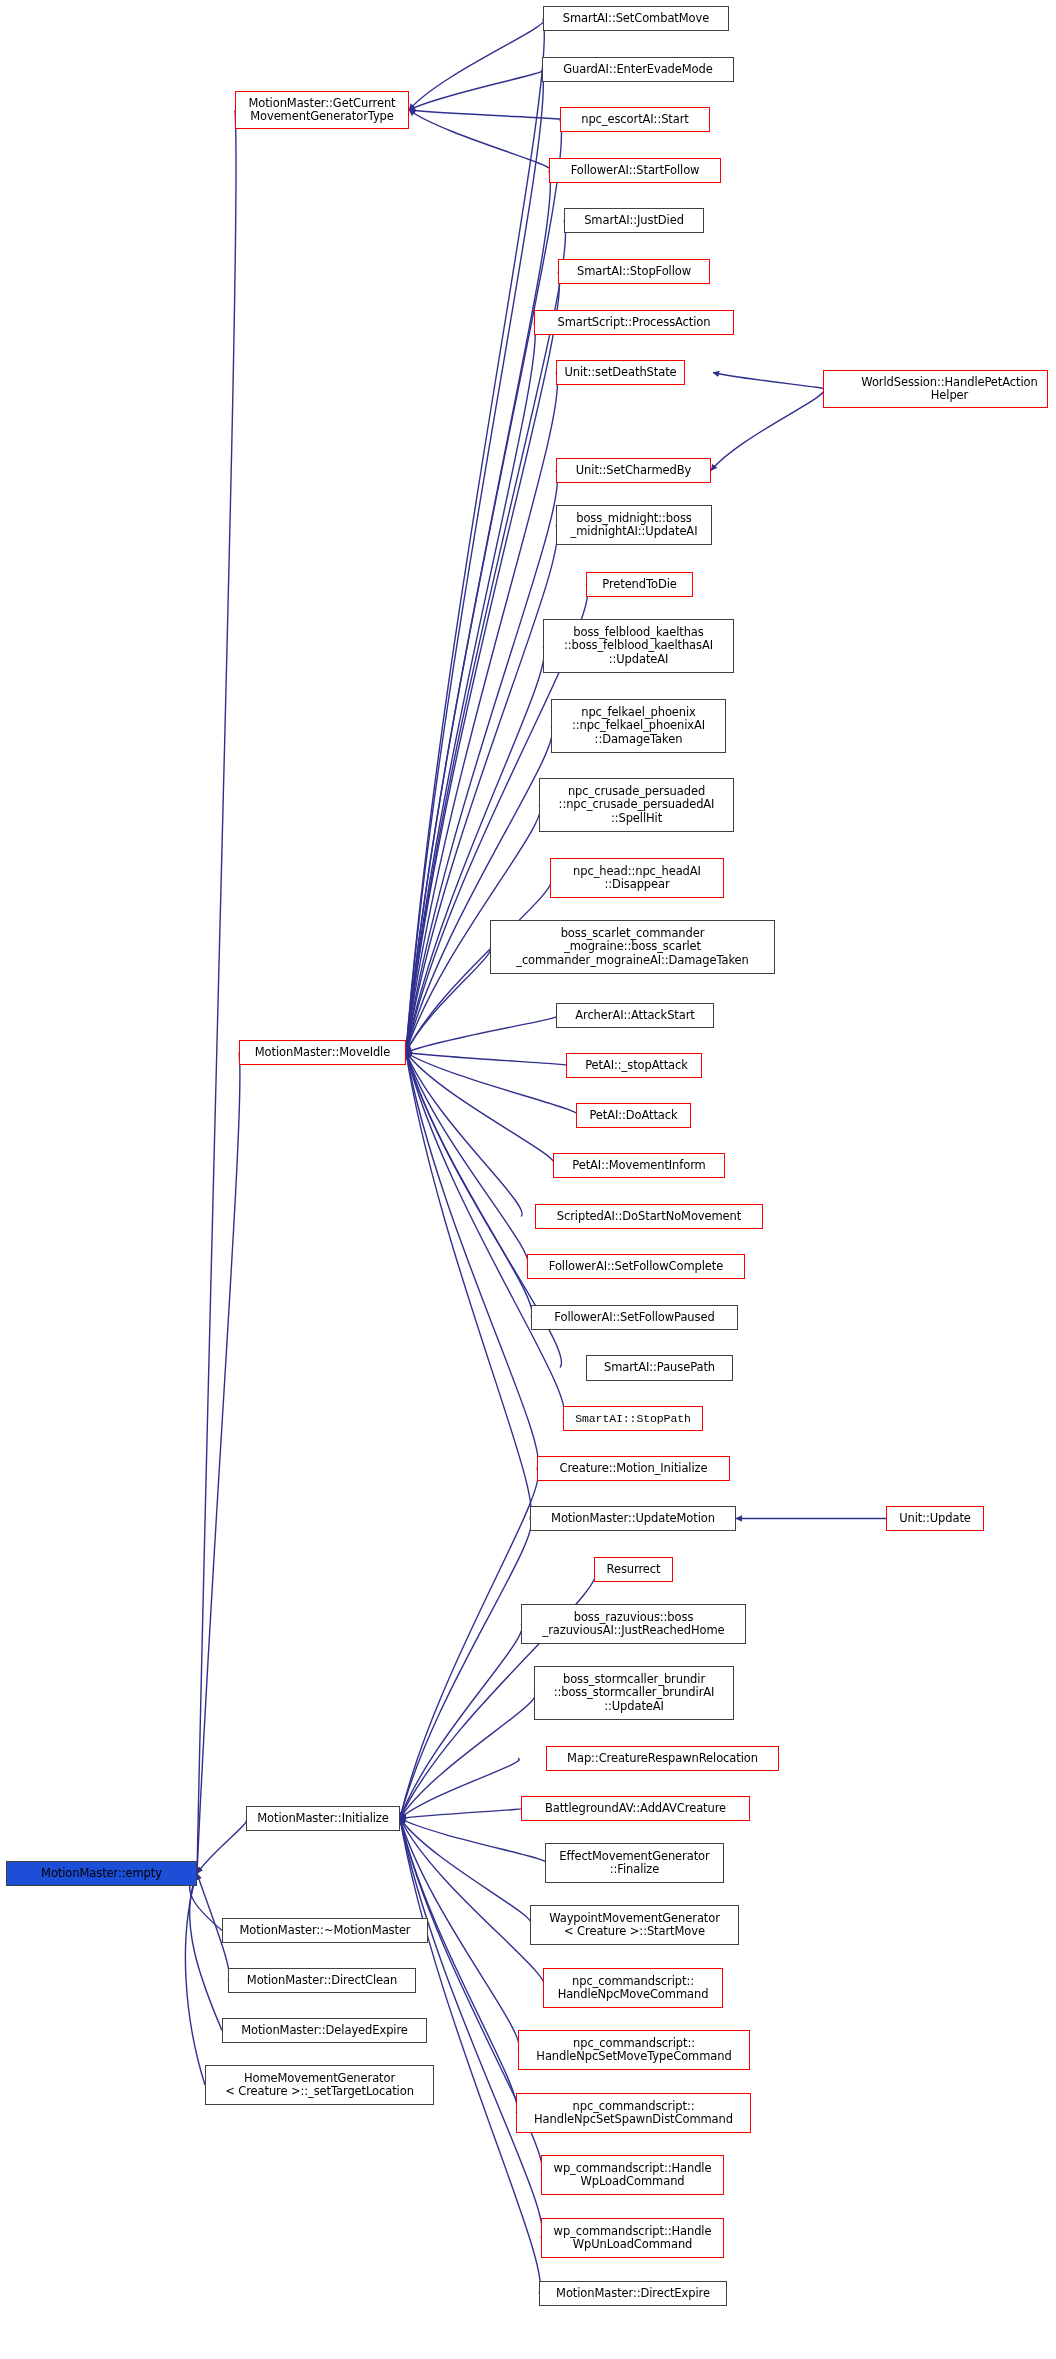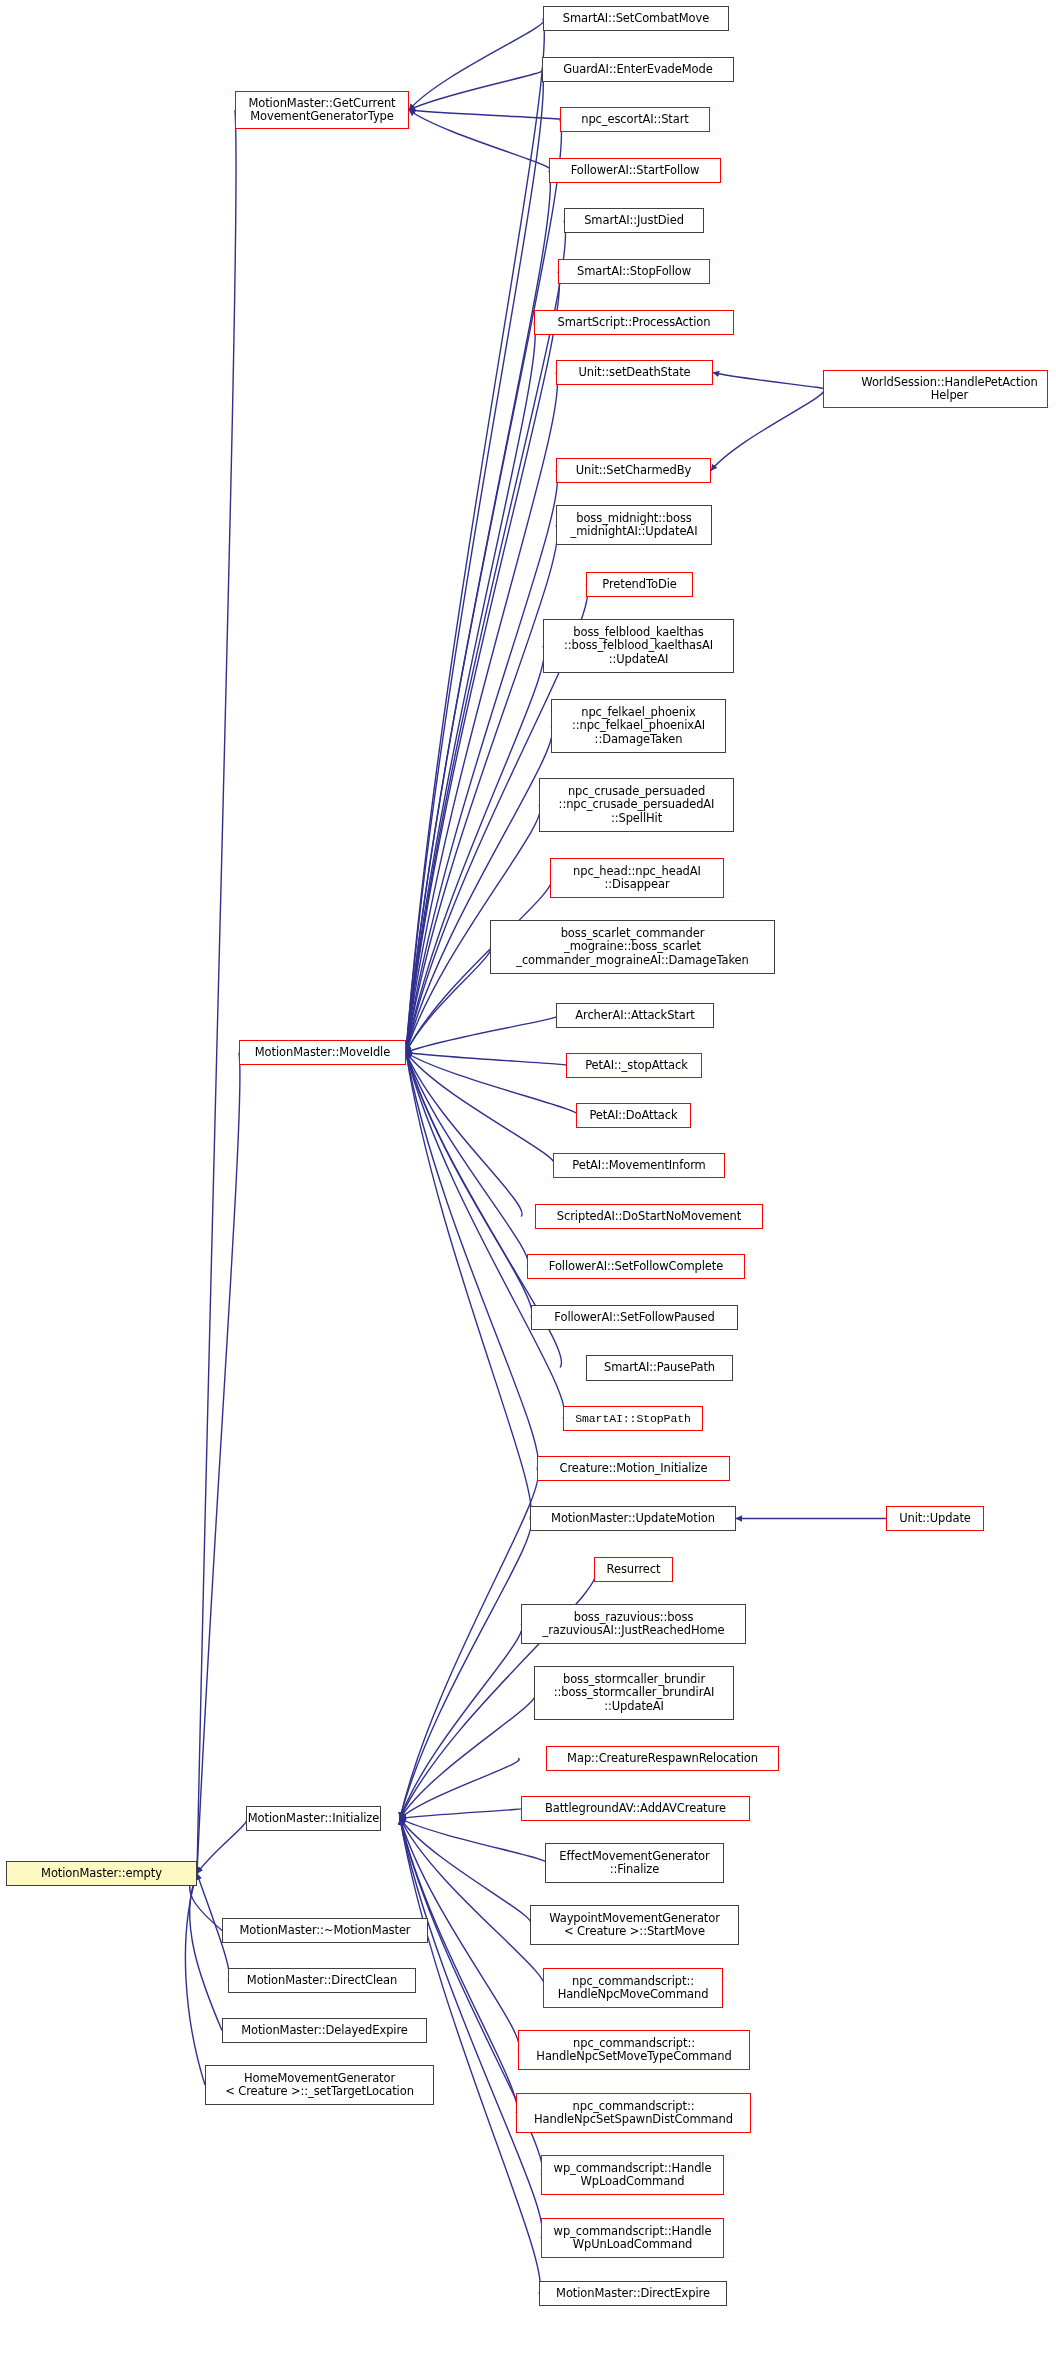--- a/index.html
+++ b/index.html
@@ -25,21 +25,21 @@
     line-height:13.5px;
     letter-spacing:-0.1px;
     white-space:pre-line;
     padding:1px 3px;
     z-index:5;
   }
   .node.black{border:1.3px solid #404040;}
   .node.red{border:1.6px solid #ff0000;}
   .node.current{
     border:1.3px solid #404040;
-    background:#fef9c3;
+    background:#1d4ed8;
     font-weight:normal;
   }
 </style>
 </head>
 <body>
 
 <div id="canvas">
   <svg class="edges" id="edge-layer" xmlns="http://www.w3.org/2000/svg">
       <defs>
         <marker id="arr" viewBox="0 0 10 10" refX="9.5" refY="5" markerWidth="6.5" markerHeight="6.5" orient="auto" markerUnits="userSpaceOnUse">
@@ -101,29 +101,29 @@
       <path d="M516,2113 C529.05,2095.33 428.71,1942.19 400,1818.5" fill="none" stroke="#30308f" stroke-width="1.4" marker-end="url(#arr)"></path>
       <path d="M541,2175 C556.8625,2153.61 434.8975,1968.23 400,1818.5" fill="none" stroke="#30308f" stroke-width="1.4" marker-end="url(#arr)"></path>
       <path d="M541,2238 C556.8625,2212.83 434.8975,1994.69 400,1818.5" fill="none" stroke="#30308f" stroke-width="1.4" marker-end="url(#arr)"></path>
       <path d="M539,2293.5 C554.6375,2265 434.40250000000003,2018 400,1818.5" fill="none" stroke="#30308f" stroke-width="1.4" marker-end="url(#arr)"></path>
     </svg>
   <div id="node-layer">
       <div class="node current" style="left: 6px; top: 1861px; width: 191px; height: 25px;">MotionMaster::empty</div>
       <div class="node red" style="left: 235px; top: 91px; width: 174px; height: 38px;">MotionMaster::GetCurrent
 MovementGeneratorType</div>
       <div class="node red" style="left: 239px; top: 1040px; width: 167px; height: 25px;">MotionMaster::MoveIdle</div>
-      <div class="node black" style="left: 246px; top: 1806px; width: 135px; height: 25px;">MotionMaster::Initialize</div>
+      <div class="node black" style="left: 246px; top: 1806px; width: 154px; height: 25px;">MotionMaster::Initialize</div>
       <div class="node black" style="left: 543px; top: 6px; width: 186px; height: 25px;">SmartAI::SetCombatMove</div>
       <div class="node black" style="left: 542px; top: 57px; width: 192px; height: 25px;">GuardAI::EnterEvadeMode</div>
       <div class="node red" style="left: 560px; top: 107px; width: 150px; height: 25px;">npc_escortAI::Start</div>
       <div class="node red" style="left: 549px; top: 158px; width: 172px; height: 25px;">FollowerAI::StartFollow</div>
       <div class="node black" style="left: 564px; top: 208px; width: 140px; height: 25px;">SmartAI::JustDied</div>
       <div class="node red" style="left: 558px; top: 259px; width: 152px; height: 25px;">SmartAI::StopFollow</div>
       <div class="node red" style="left: 534px; top: 310px; width: 200px; height: 25px;">SmartScript::ProcessAction</div>
-      <div class="node red" style="left: 556px; top: 360px; width: 157px; height: 25px;">Unit::setDeathState</div>
+      <div class="node red" style="left: 556px; top: 360px; width: 129px; height: 25px;">Unit::setDeathState</div>
       <div class="node red" style="left: 823px; top: 370px; width: 225px; height: 38px; padding-left: 31px;">WorldSession::HandlePetAction
 Helper</div>
       <div class="node red" style="left: 556px; top: 458px; width: 155px; height: 25px;">Unit::SetCharmedBy</div>
       <div class="node black" style="left: 556px; top: 505px; width: 156px; height: 40px;">boss_midnight::boss
 _midnightAI::UpdateAI</div>
       <div class="node red" style="left: 586px; top: 572px; width: 107px; height: 25px;">PretendToDie</div>
       <div class="node black" style="left: 543px; top: 619px; width: 191px; height: 54px;">boss_felblood_kaelthas
 ::boss_felblood_kaelthasAI
 ::UpdateAI</div>
       <div class="node black" style="left: 551px; top: 699px; width: 175px; height: 54px;">npc_felkael_phoenix

